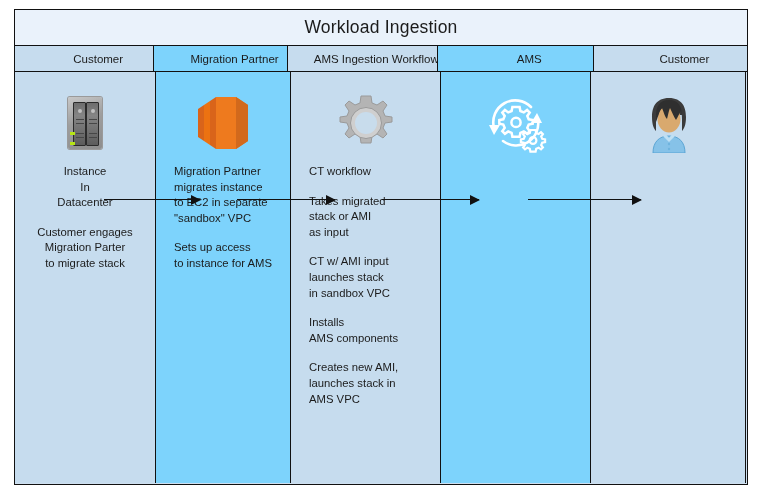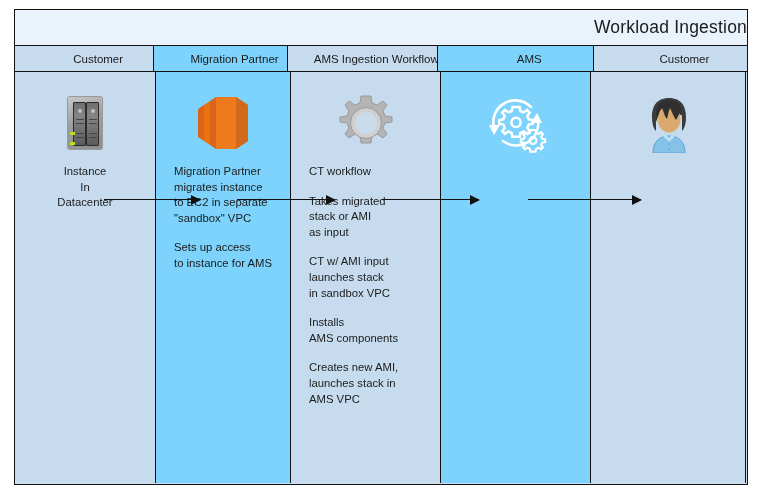--- a/index.html
+++ b/index.html
@@ -23,21 +23,21 @@
     background: #cfe0f0;
   }
 
   
   .title-band {
     height: 36px;
     background: #eaf2fb;
     border-bottom: 1.5px solid #111111;
     display: flex;
     align-items: center;
-    justify-content: flex-end;
+    justify-content: center;
     box-sizing: border-box;
   }
   .title-band .title-text {
     font-size: 17.5px;
     color: #1b1b1b;
     letter-spacing: 0.2px;
   }
 
   
   .header-row {
@@ -223,20 +223,23 @@
               <div class="slotline" style="top:34px"></div>
             </div>
             <div class="led l1"></div>
             <div class="led l2"></div>
           </div>
         </div>
         <div class="lane-text center">
           <p>Instance
 In
 Datacenter</p>
+          <p>Customer engages
+Migration Parter
+to migrate stack</p>
         </div>
       </div>
     </div>
 
     <div class="lane shade-dark" style="width:135px">
       <div class="lane-inner">
         <div class="icon-slot">
           <div class="ec2">
             <svg width="62" height="56" viewBox="0 0 62 56">
               <polygon points="6,14 12,10 12,46 6,42" fill="#d9641a"></polygon>

